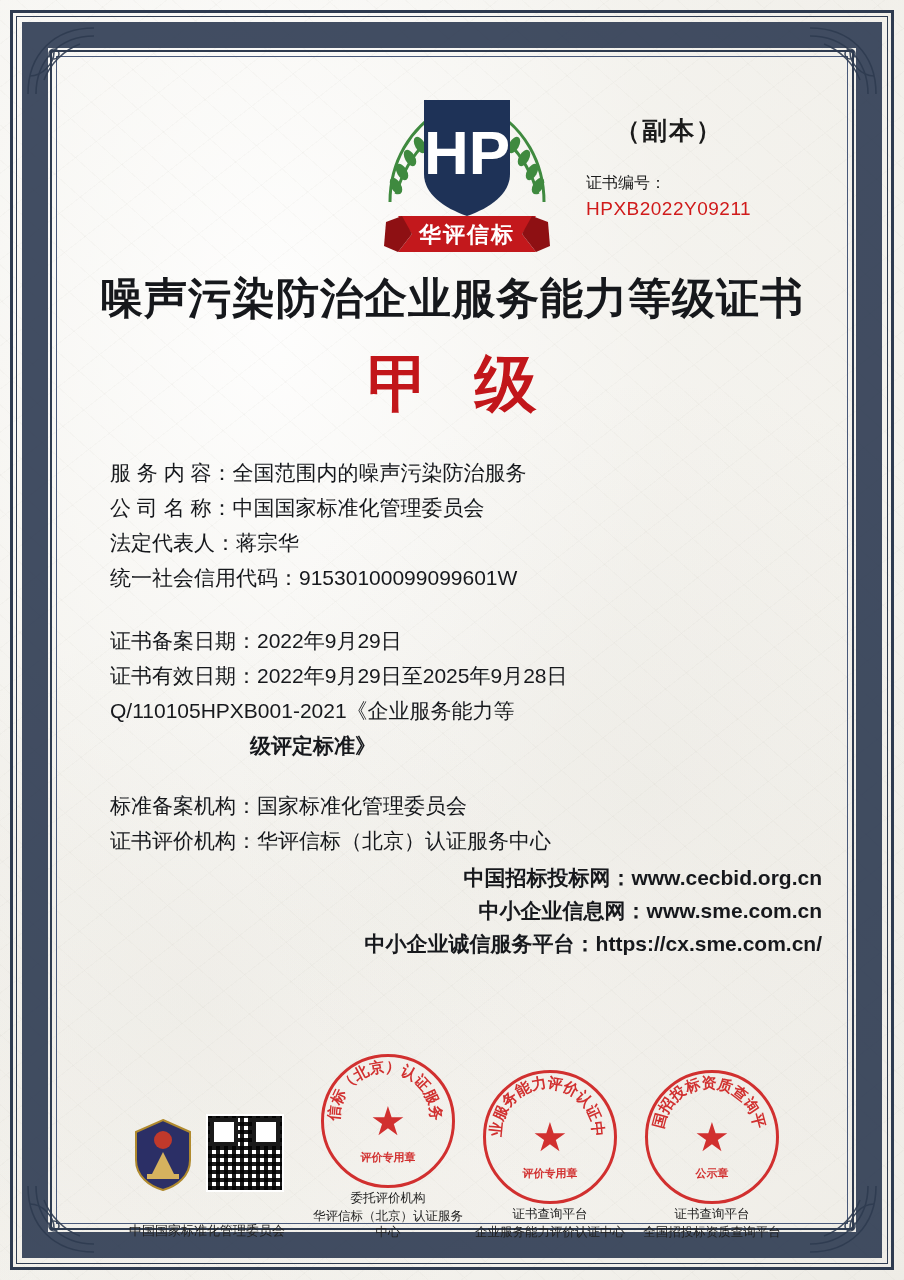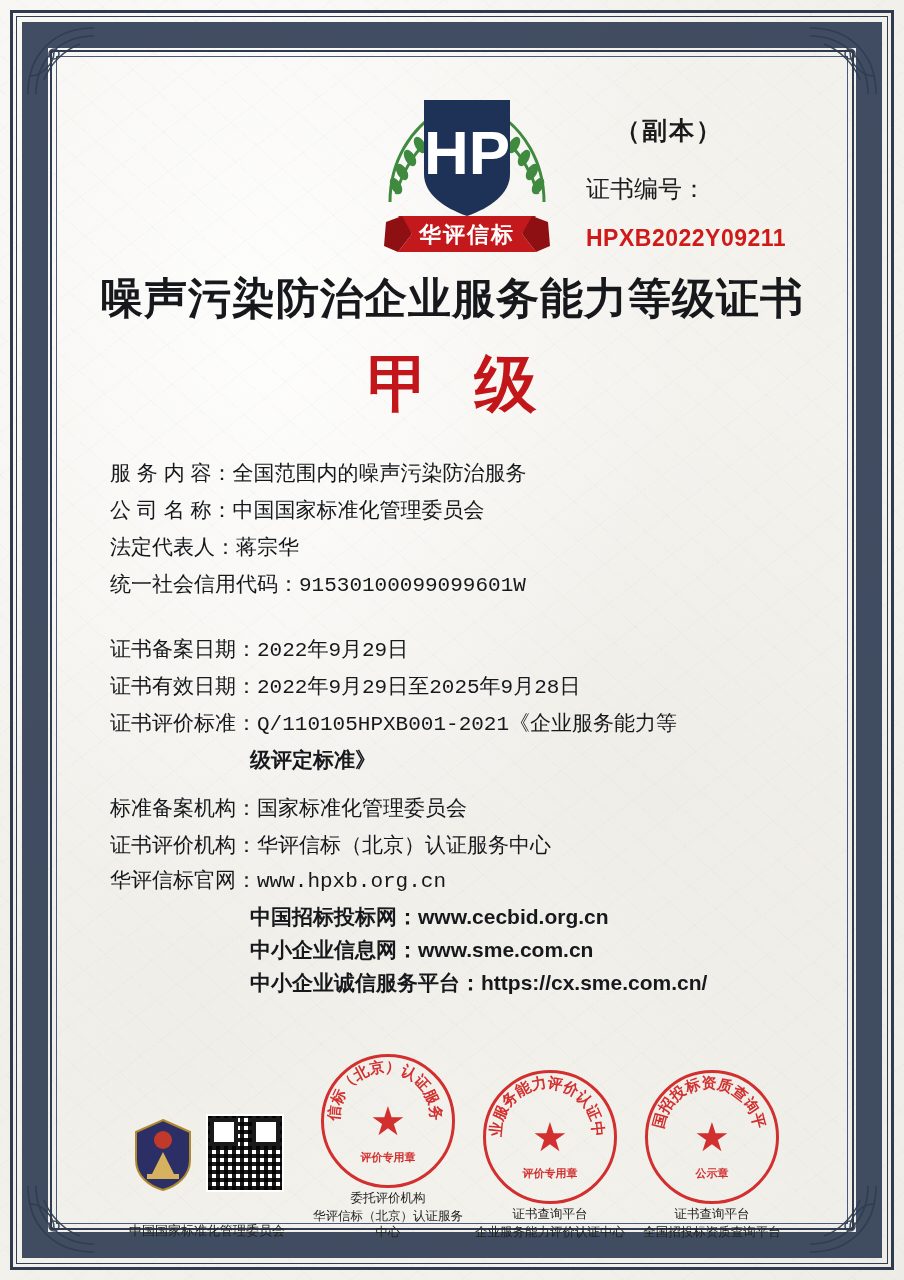--- a/index.html
+++ b/index.html
@@ -118,27 +118,27 @@
   }
   .copy-label {
     font-size: 25px;
     font-weight: bold;
     color: #1b1b1b;
     letter-spacing: 2px;
     margin-bottom: 26px;
     margin-left: 29px;
   }
   .cert-no-label {
-    font-size: 24px;
+    font-size: 16px;
     color: #1b1b1b;
-    margin-bottom: 20px;
+    margin-bottom: 4px;
   }
   .cert-no-value {
-    font-size: 23px;
-    font-weight: bold;
+    font-size: 19px;
+    font-weight: normal;
     color: #d01a1a;
     letter-spacing: 0.5px;
   }
 
   
   .main-title {
     text-align: center;
     font-size: 43px;
     font-weight: bold;
     color: #16181c;
@@ -156,37 +156,36 @@
   }
 
   
   .info-block {
     margin-left: 48px;
     margin-right: 20px;
     color: #16181c;
   }
   .block-1 { margin-top: 30px; }
   .block-2 { margin-top: 30px; }
-  .block-3 { margin-top: 15px; }
+  .block-3 { margin-top: 27px; text-align: right; }
 
   .row {
     display: flex;
     align-items: baseline;
     font-size: 21px;
     line-height: 33px;
     margin-bottom: 2px;
   }
   .row .lbl {
     white-space: nowrap;
     color: #16181c;
   }
   .row .val {
     color: #16181c;
     word-break: break-all;
-    font-family: Liberation Mono, monospace;
   }
   .cont-row {
     font-size: 21px;
     line-height: 33px;
     margin-left: 140px;
     font-weight: bold;
   }
   .link { color: #16181c; }
 
   
@@ -405,37 +404,35 @@
     <div class="info-block block-2">
       <div class="row">
         <span class="lbl">证书备案日期：</span>
         <span class="val">2022年9月29日</span>
       </div>
       <div class="row">
         <span class="lbl">证书有效日期：</span>
         <span class="val">2022年9月29日至2025年9月28日</span>
       </div>
       <div class="row">
-        <span class="lbl">证书评价标准：</span>
         <span class="val">Q/110105HPXB001-2021《企业服务能力等</span>
       </div>
       <div class="cont-row">级评定标准》</div>
     </div>
 
     <div class="info-block block-3">
       <div class="row">
         <span class="lbl">标准备案机构：</span>
         <span class="val">国家标准化管理委员会</span>
       </div>
       <div class="row">
         <span class="lbl">证书评价机构：</span>
         <span class="val">华评信标（北京）认证服务中心</span>
       </div>
       <div class="row">
-        <span class="val link">华评信标官网：www.hpxb.org.cn</span>
       </div>
       <div class="cont-row link">中国招标投标网：www.cecbid.org.cn</div>
       <div class="cont-row link">中小企业信息网：www.sme.com.cn</div>
       <div class="cont-row link">中小企业诚信服务平台：https://cx.sme.com.cn/</div>
     </div>
 
     <div class="footer">
       <div class="seal-row">
 
         <div class="first-group">

